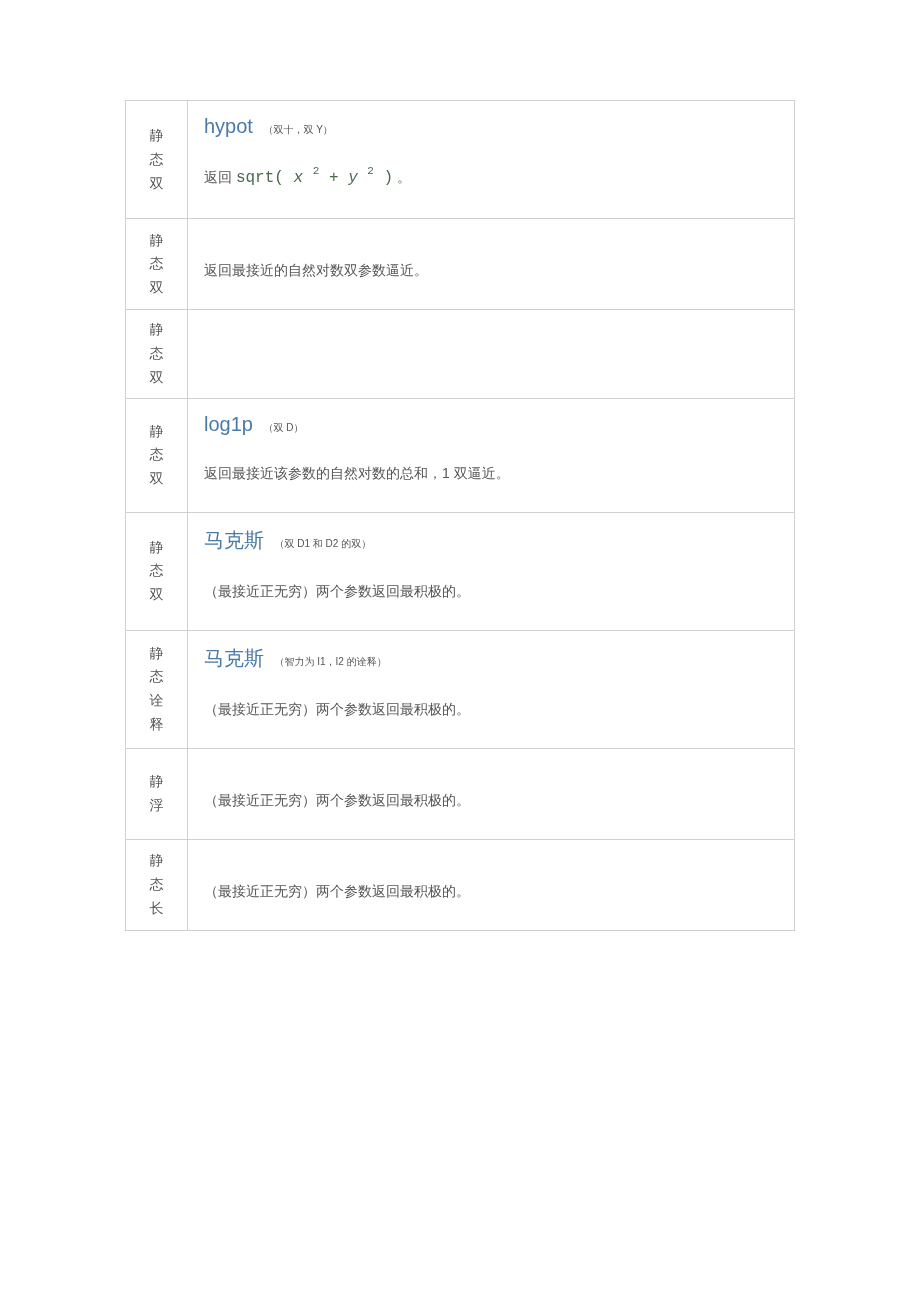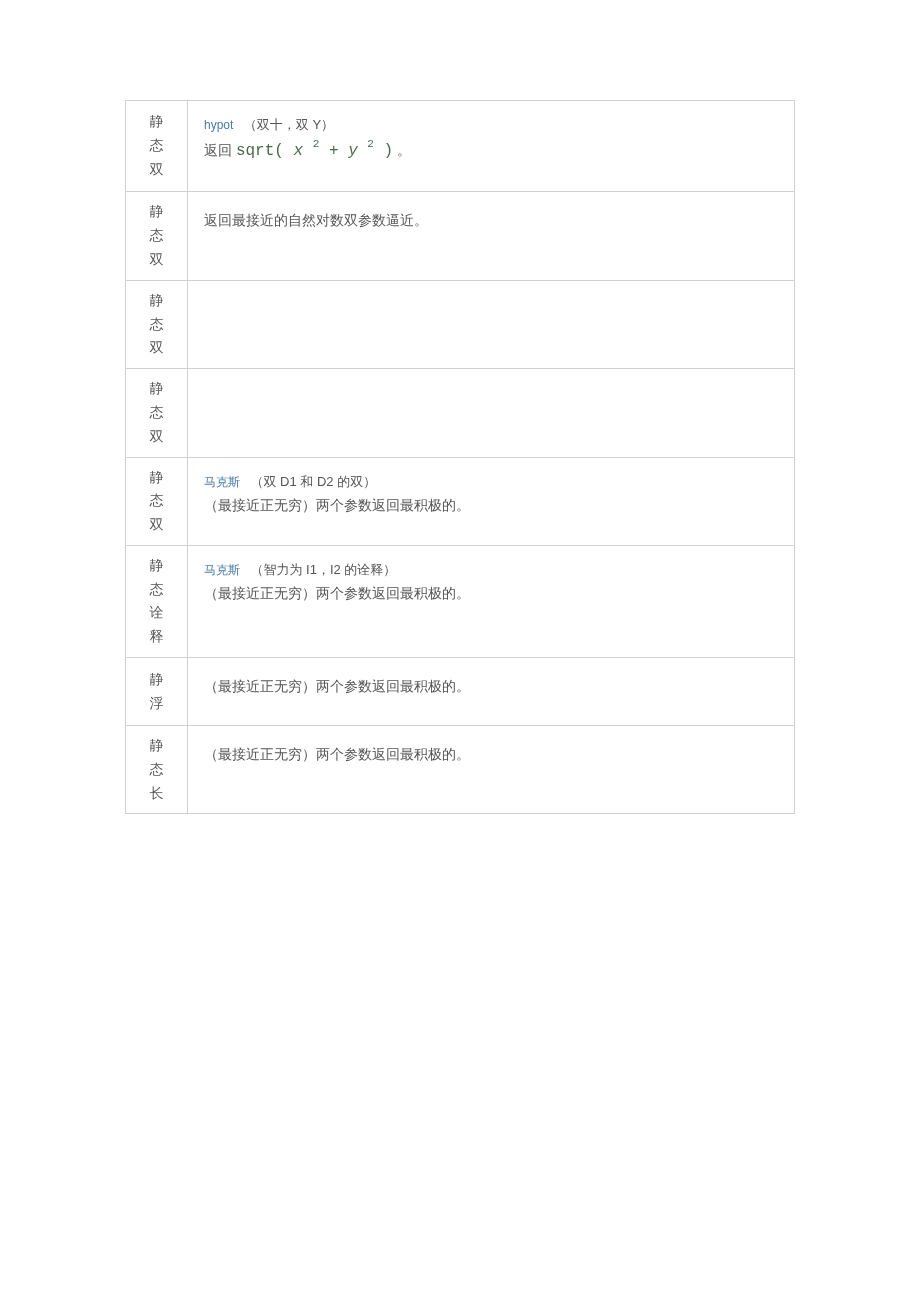--- a/index.html
+++ b/index.html
@@ -43,32 +43,32 @@
       font-size: 14px;
       line-height: 1.7;
       text-align: center;
       writing-mode: horizontal-tb;
     }
     .modifier span {
       display: block;
     }
     .method-name {
       color: #4a7aa8;
-      font-size: 12px;
+      font-size: 20px;
       font-weight: normal;
     }
     .params {
       color: #555555;
-      font-size: 13px;
+      font-size: 10px;
       margin-left: 6px;
     }
     .description {
       color: #555555;
       font-size: 14px;
-      margin-top: 4px;
+      margin-top: 27px;
       line-height: 1.5;
     }
     .code {
       font-family: "Courier New", monospace;
       color: #4a6a4a;
       font-size: 16px;
     }
     .code-italic {
       font-style: italic;
     }
@@ -130,20 +130,25 @@
 
   <div class="row">
     <div class="col-left">
       <div class="modifier">
         <span>静</span>
         <span>态</span>
         <span>双</span>
       </div>
     </div>
     <div class="col-right">
+      <div>
+        <span class="method-name">log1p</span>
+        <span class="params">（双 D）</span>
+      </div>
+      <div class="description">返回最接近该参数的自然对数的总和，1 双逼近。</div>
     </div>
   </div>
 
   <div class="row">
     <div class="col-left">
       <div class="modifier">
         <span>静</span>
         <span>态</span>
         <span>双</span>
       </div>

